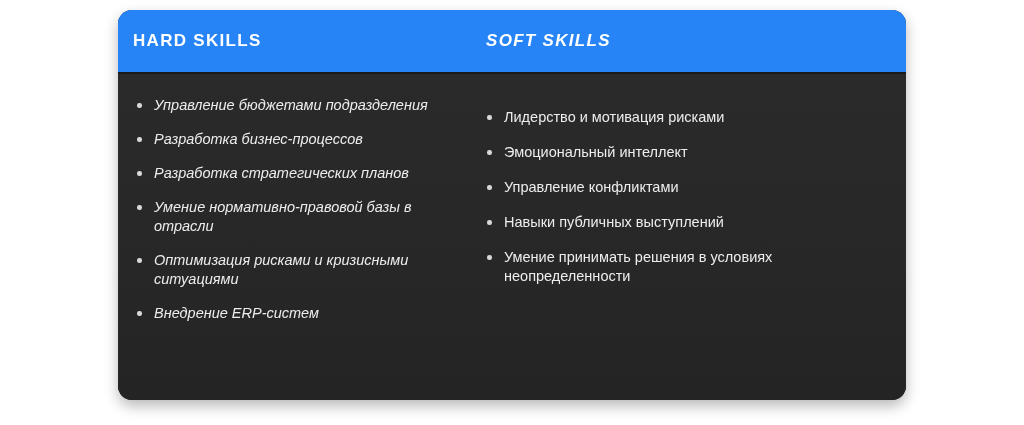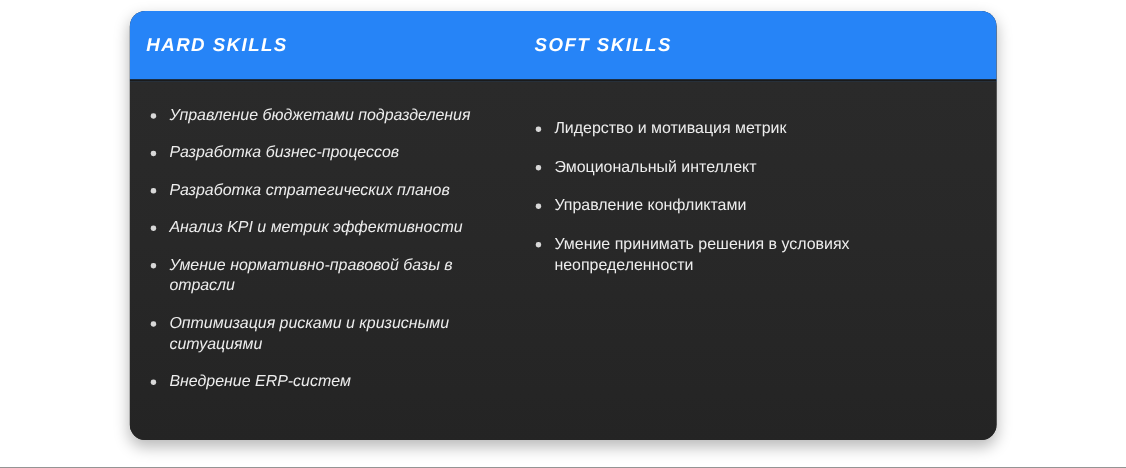--- a/index.html
+++ b/index.html
@@ -34,21 +34,20 @@
   }
 
   .header-cell {
     display: flex;
     align-items: center;
     box-sizing: border-box;
   }
   .header-cell.left {
     width: 365px;
     padding-left: 15px;
-    font-style: italic;
   }
   .header-cell.right {
     flex: 1;
     padding-left: 3px;
     font-style: italic;
   }
   .header-title {
     color: #ffffff;
     font-size: 17px;
     font-weight: bold;
@@ -138,50 +137,50 @@
         <li>
           <span class="bullet"></span>
           <span class="item-text">Разработка бизнес-процессов</span>
         </li>
         <li>
           <span class="bullet"></span>
           <span class="item-text">Разработка стратегических планов</span>
         </li>
         <li>
           <span class="bullet"></span>
-          <span class="item-text">Анализ KPI и метрик эффективности</span>
-        </li>
-        <li>
-          <span class="bullet"></span>
           <span class="item-text">Умение нормативно-правовой базы в отрасли</span>
         </li>
         <li>
           <span class="bullet"></span>
           <span class="item-text">Оптимизация рисками и кризисными ситуациями</span>
         </li>
         <li>
           <span class="bullet"></span>
           <span class="item-text">Внедрение ERP-систем</span>
         </li>
       </ul>
     </div>
 
     <div class="col right">
       <ul class="skill-list">
         <li>
           <span class="bullet"></span>
-          <span class="item-text">Лидерство и мотивация метрик</span>
+          <span class="item-text">Лидерство и мотивация рисками</span>
         </li>
         <li>
           <span class="bullet"></span>
           <span class="item-text">Эмоциональный интеллект</span>
         </li>
         <li>
           <span class="bullet"></span>
           <span class="item-text">Управление конфликтами</span>
+        </li>
+        <li>
+          <span class="bullet"></span>
+          <span class="item-text">Навыки публичных выступлений</span>
         </li>
         <li>
           <span class="bullet"></span>
           <span class="item-text">Умение принимать решения в условиях неопределенности</span>
         </li>
       </ul>
     </div>
 
   </div>
 </div>

